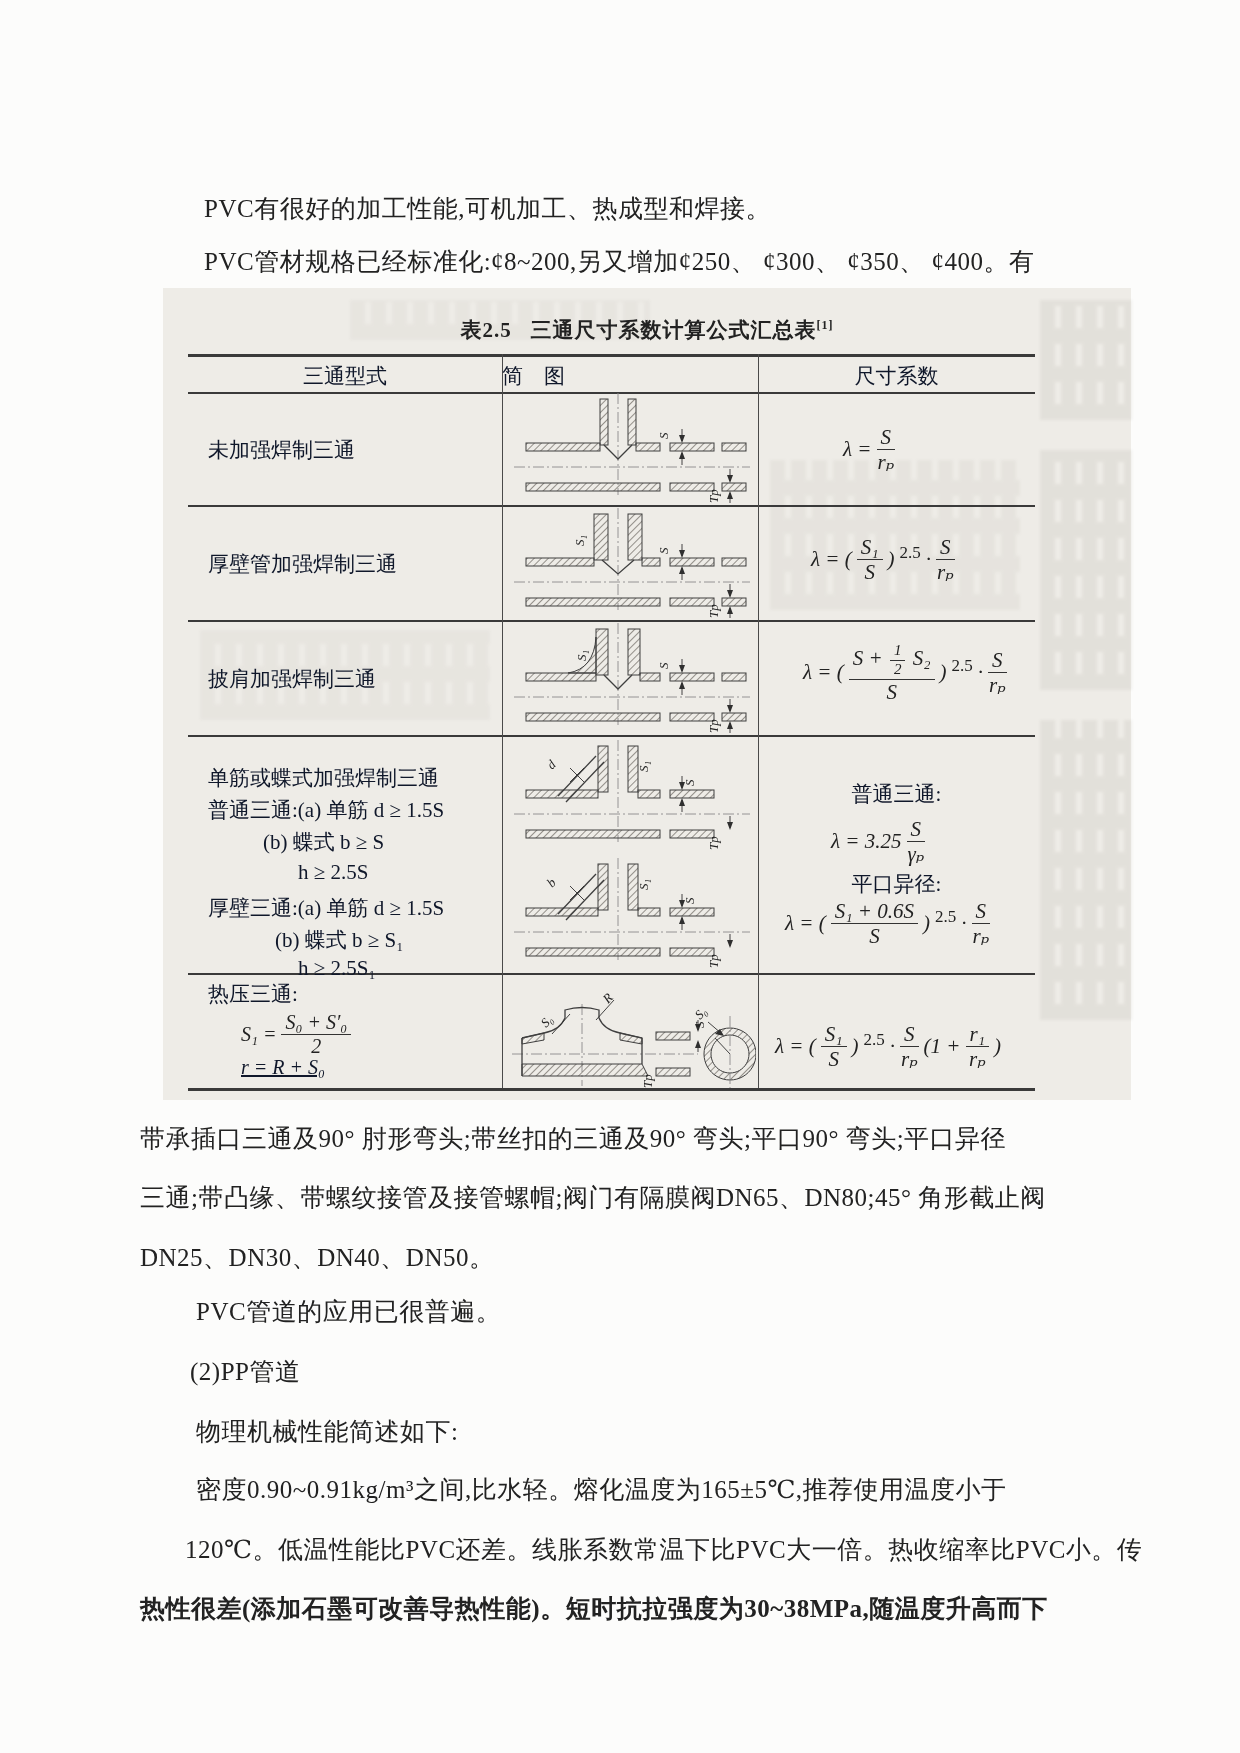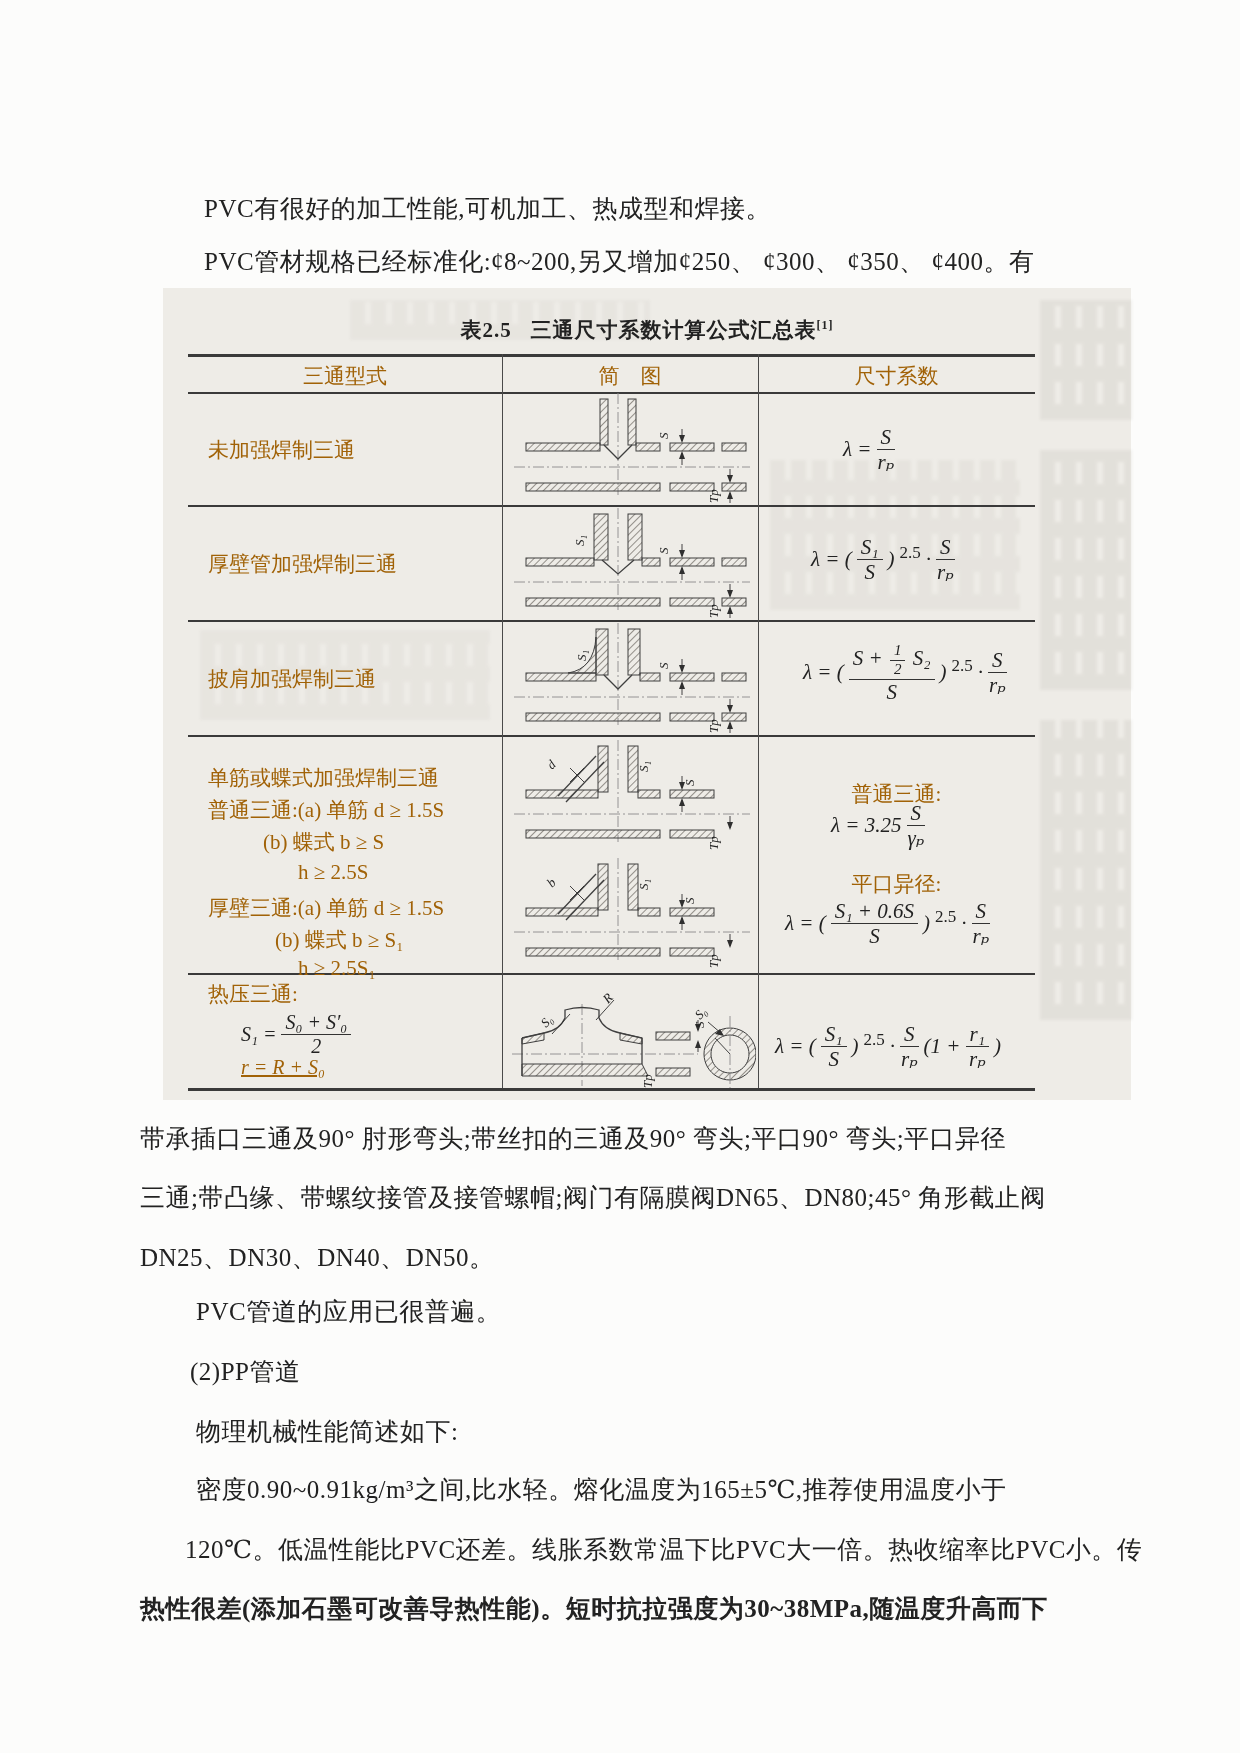--- a/index.html
+++ b/index.html
@@ -10,21 +10,21 @@
   .scanband{position:absolute;left:163px;top:288px;width:968px;height:812px;background:#eeece7;}
   .bleed{position:absolute;opacity:.10;filter:blur(1.6px);pointer-events:none;
          background-image:repeating-linear-gradient(0deg,#857f73 0 16px,transparent 16px 38px),
                           repeating-linear-gradient(90deg,#857f73 0 15px,transparent 15px 21px);}
   .tbl{position:absolute;left:163px;top:288px;width:968px;height:812px;font-size:21px;}
   .caption{position:absolute;left:0;top:28px;width:100%;text-align:center;font-weight:bold;
            font-size:21px;color:#222;letter-spacing:1px;}
   .caption sup{font-size:12px;}
   .hline{position:absolute;background:#3a3a3a;}
   .vline{position:absolute;width:1px;background:#4a4a4a;}
-  .cell-label{position:absolute;white-space:nowrap;color:#a16207;}
+  .cell-label{position:absolute;white-space:nowrap;color:#0f172a;}
   .formula{position:absolute;white-space:nowrap;font-style:italic;color:#222;font-size:21px;
            display:flex;align-items:center;gap:5px;}
   .frac{display:inline-flex;flex-direction:column;align-items:center;vertical-align:middle;line-height:1.05;}
   .frac .num{border-bottom:1.4px solid #333;padding:0 4px 1px 4px;}
   .frac .den{padding-top:1px;}
   .frac.small{font-size:15px;margin:0 2px;}
   .frac .num .frac .num{border-bottom:1.2px solid #333;}
   sup.exp{font-size:17px;font-style:normal;transform:translateY(-7px);display:inline-block;}
   .diag{position:absolute;}
   .dlabel{font-family:"Liberation Serif","DejaVu Serif",serif;font-style:italic;font-size:13px;fill:#222;}
@@ -71,21 +71,21 @@
     <div class="hline" style="left:25px;top:217px;width:847px;height:1.5px;"></div>
     <div class="hline" style="left:25px;top:332px;width:847px;height:1.5px;"></div>
     <div class="hline" style="left:25px;top:447px;width:847px;height:1.5px;"></div>
     <div class="hline" style="left:25px;top:685px;width:847px;height:1.5px;"></div>
     <div class="hline" style="left:25px;top:800px;width:847px;height:3px;"></div>
 
     <div class="vline" style="left:339px;top:66px;height:734px;"></div>
     <div class="vline" style="left:595px;top:66px;height:734px;"></div>
 
     <div class="cell-label" style="left:25px;top:74px;width:314px;text-align:center;">三通型式</div>
-    <div class="cell-label" style="left:339px;top:74px;width:256px;text-align:center;white-space:pre;">简    图</div>
+    <div class="cell-label" style="left:339px;top:74px;width:256px;white-space:pre;">简    图</div>
     <div class="cell-label" style="left:595px;top:74px;width:277px;text-align:center;">尺寸系数</div>
 
     <div class="cell-label" style="left:45px;top:148px;font-family:Liberation Serif, serif;">未加强焊制三通</div>
     <svg class="diag" style="left:345px;top:103px;" width="248" height="114" viewBox="0 0 248 114">
       <line class="cl" x1="6" y1="76" x2="242" y2="76"></line>
       <line class="cl" x1="110" y1="2" x2="110" y2="104"></line>
       <rect class="wall" x="92" y="8" width="8" height="46"></rect>
       <rect class="wall" x="120" y="8" width="8" height="46"></rect>
       <rect class="wall" x="18" y="52" width="74" height="8"></rect>
       <rect class="wall" x="128" y="52" width="24" height="8"></rect>
@@ -258,21 +258,21 @@
         <path class="ah" d="M174,52 l-3,-8 l6,0 z"></path>
       <line class="dim" x1="174" y1="74" x2="174" y2="62"></line>
         <path class="ah" d="M174,60 l-3,8 l6,0 z"></path>
       <text class="dlabel" x="186" y="48" transform="rotate(-90 186 48)">S</text>
       <line class="dim" x1="222" y1="78" x2="222" y2="90"></line>
         <path class="ah" d="M222,92 l-3,-8 l6,0 z"></path>
       <text class="dlabel" x="210" y="112" transform="rotate(-90 210 112)">Tp</text>
     </svg>
 
     <div class="cell-label" style="left:595px;top:492px;width:277px;text-align:center;">普通三通:</div>
-    <div class="formula" style="left:668px;top:514px;">
+    <div class="formula" style="left:668px;top:530px;">
       <span>λ = 3.25</span>
       <span class="frac">
           <span class="num">S</span>
           <span class="den">γₚ</span>
         </span>
     </div>
     <div class="cell-label" style="left:595px;top:582px;width:277px;text-align:center;">平口异径:</div>
     <div class="formula" style="left:622px;top:612px;">
       <span>λ = (</span>
       <span class="frac">

